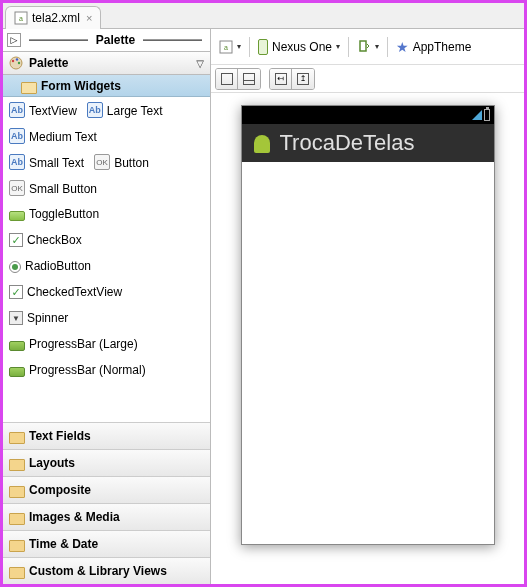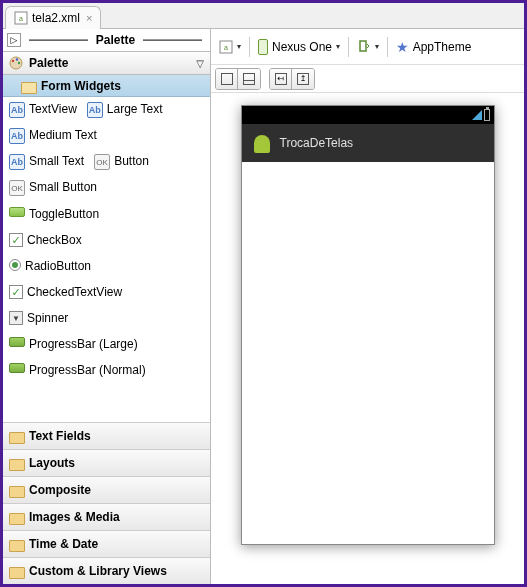--- a/index.html
+++ b/index.html
@@ -1,17 +1,17 @@
 <!DOCTYPE html>
 <html><head>
 <meta charset="utf-8">
 <style>
 * { box-sizing: border-box; margin: 0; padding: 0; }
 body { font-family: Tahoma, Arial, sans-serif; font-size: 12px; background: #fff; width: 527px; height: 587px; overflow: hidden; position: relative; }
-.outer-border { border: 3px solid #4c1d95; width: 527px; height: 587px; position: relative; background: #fff; }
+.outer-border { border: 3px solid #d946ef; width: 527px; height: 587px; position: relative; background: #fff; }
 .top-tab-area { height: 26px; background: #f0f0f0; border-bottom: 1px solid #bbb; display: flex; align-items: center; padding-left: 2px; }
 .tab { display: flex; align-items: center; background: #fafafa; border: 1px solid #bbb; border-bottom: none; border-top-left-radius: 6px; border-top-right-radius: 6px; padding: 3px 8px; height: 23px; margin-top: 3px; }
 .tab-icon { width: 14px; height: 14px; margin-right: 4px; display: flex; align-items: center; justify-content: center; }
 .tab-close { margin-left: 6px; color: #888; font-size: 11px; }
 .main-area { display: flex; height: calc(100% - 26px); }
 .palette-panel { width: 208px; border-right: 1px solid #bbb; display: flex; flex-direction: column; }
 .palette-header { height: 22px; display: flex; align-items: center; padding: 0 4px; }
 .palette-toggle { width: 14px; height: 14px; border: 1px solid #999; display: flex; align-items: center; justify-content: center; font-size: 9px; margin-right: 4px; }
 .h-line { flex: 1; border-top: 1px solid #999; border-bottom: 1px solid #666; height: 2px; margin: 0 4px; }
 .palette-title { font-weight: bold; padding: 0 4px; }
@@ -22,21 +22,21 @@
 .form-widgets-header { height: 22px; background: linear-gradient(#c8e0f0, #b3d4ea); border-bottom: 1px solid #99b8cc; display: flex; align-items: center; padding: 0 18px; }
 .folder-icon { width: 14px; height: 12px; margin-right: 6px; position: relative; }
 .folder-icon::before { content: ""; position: absolute; width: 14px; height: 10px; background: #f4d58c; border: 1px solid #c9a34d; top: 2px; border-radius: 1px; }
 .folder-icon.open::before { background: #f7e2a8; }
 .form-widgets-title { font-weight: bold; }
 .widget-list { overflow-y: auto; flex: 1; position: relative; }
 .widget-list::-webkit-scrollbar { width: 16px; }
 .widget-list::-webkit-scrollbar-track { background: #efefef; border-left: 1px solid #ccc; }
 .widget-list::-webkit-scrollbar-thumb { background: #cfcfcf; border: 1px solid #aaa; border-radius: 2px; }
 .widget-row { height: 26px; display: flex; align-items: center; padding: 0 6px; gap: 10px; }
-.widget-item { display: flex; align-items: flex-start; gap: 4px; }
+.widget-item { display: flex; align-items: flex-end; gap: 4px; }
 .w-icon { width: 16px; height: 16px; display: flex; align-items: center; justify-content: center; font-size: 9px; border-radius: 2px; }
 .ab-icon { border: 1px solid #4a7ac0; color: #4a7ac0; background: #eaf2fb; font-weight: bold; }
 .ok-icon { border: 1px solid #999; color: #666; background: #f5f5f5; font-weight: normal; font-size: 8px; }
 .toggle-icon { width: 16px; height: 10px; background: linear-gradient(#b5e07f, #8bc24a); border: 1px solid #6a9a33; border-radius: 2px; }
 .check-icon { width: 14px; height: 14px; border: 1px solid #888; display: flex; align-items: center; justify-content: center; color: #3a9a3a; font-size: 11px; }
 .radio-icon { width: 12px; height: 12px; border: 1px solid #888; border-radius: 50%; display: flex; align-items: center; justify-content: center; }
 .radio-icon::after { content: ""; width: 6px; height: 6px; background: #4a9a4a; border-radius: 50%; }
 .spinner-icon { width: 14px; height: 14px; border: 1px solid #888; background: #eee; display: flex; align-items: center; justify-content: center; font-size: 8px; color: #444; }
 .progress-icon { width: 16px; height: 10px; background: linear-gradient(#a0d060, #7ab040); border: 1px solid #5a8a30; border-radius: 2px; }
 .category-row { height: 22px; background: linear-gradient(#fafafa, #e8e8e8); border-top: 1px solid #ccc; display: flex; align-items: center; padding: 13px 6px; }
@@ -59,21 +59,21 @@
 .device-canvas { flex: 1; display: flex; align-items: flex-start; justify-content: center; padding-top: 12px; background: #fff; }
 .phone-frame { width: 254px; height: 440px; background: #fff; box-shadow: 0 2px 12px rgba(0,0,0,0.4); border: 1px solid #888; }
 .phone-statusbar { height: 18px; background: #000; display: flex; justify-content: flex-end; align-items: center; padding: 0 4px; gap: 2px; }
 .signal-icon { width: 0; height: 0; border-left: 10px solid transparent; border-bottom: 10px solid #4fa8d8; }
 .battery-icon { width: 6px; height: 12px; border: 1px solid #aaa; position: relative; }
 .battery-icon::before { content: ""; position: absolute; width: 3px; height: 2px; background: #aaa; top: -3px; left: 1px; }
 .phone-actionbar { height: 38px; background: #2f2f2f; display: flex; align-items: center; padding: 0 10px; gap: 8px; }
 .android-icon { width: 20px; height: 20px; position: relative; }
 .android-head { width: 16px; height: 8px; background: #a4c639; border-radius: 8px 8px 0 0; position: absolute; top: 2px; left: 2px; }
 .android-body { width: 16px; height: 10px; background: #a4c639; position: absolute; top: 10px; left: 2px; border-radius: 0 0 2px 2px; }
-.app-title { color: #e0e0e0; font-size: 12px; font-family: Arial, sans-serif; }
+.app-title { color: #e0e0e0; font-size: 22px; font-family: Arial, sans-serif; }
 .phone-content { height: calc(100% - 56px); background: #fff; }
 .xml-icon-svg { width: 14px; height: 14px; }
 </style>
 </head>
 <body>
 
 <div class="outer-border">
   <div class="top-tab-area">
     <div class="tab">
       <span class="tab-icon">

